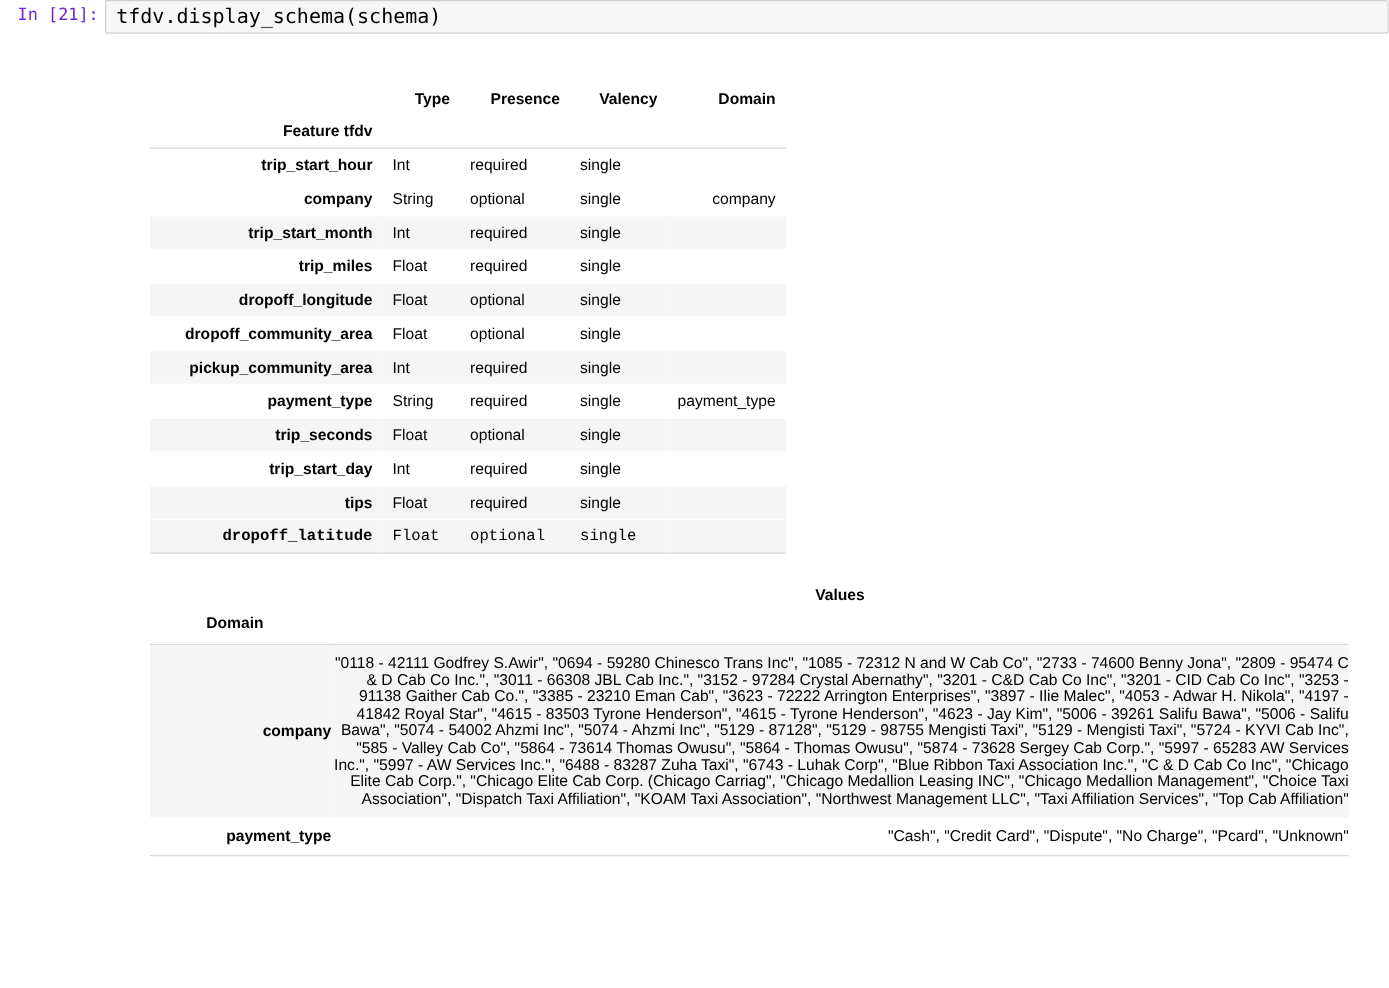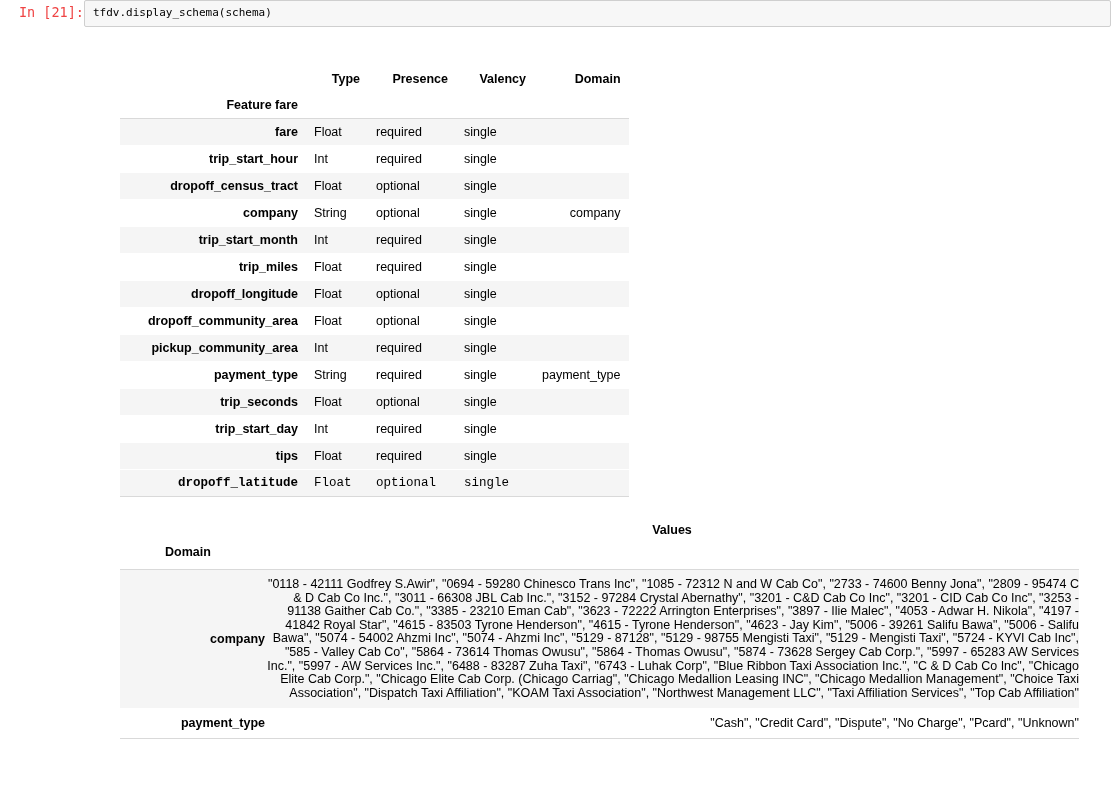--- a/index.html
+++ b/index.html
@@ -20,41 +20,41 @@
   
   .cell-row {
     display: flex;
     align-items: flex-start;
     padding: 0;
     margin: 0;
   }
   .prompt {
     width: 84px;
     min-width: 84px;
-    text-align: right;
+    text-align: left;
     padding-top: 4px;
     padding-left: 14px;
     box-sizing: border-box;
     font-family: "DejaVu Sans Mono", monospace;
     font-size: 13.5px;
-    color: #ef4444;
+    color: #6d28d9;
     white-space: nowrap;
   }
   .input-area {
     flex: 1;
     background: #f7f7f7;
     border: 1px solid #cfcfcf;
     border-radius: 2px;
     padding: 4px 8px 5px 8px;
     box-sizing: border-box;
     min-height: 24px;
   }
   .code {
     font-family: "DejaVu Sans Mono", monospace;
-    font-size: 11px;
+    font-size: 16px;
     color: #000000;
     white-space: pre;
     line-height: 16px;
   }
 
   
   .schema-wrap {
     margin-top: 39px;
     padding-left: 120px;
   }
@@ -169,46 +169,32 @@
   <table class="schema">
     <thead>
       <tr>
         <th></th>
         <th class="h-type">Type</th>
         <th class="h-presence">Presence</th>
         <th class="h-valency">Valency</th>
         <th class="h-domain">Domain</th>
       </tr>
       <tr class="th-feature-row">
-        <th>Feature fare</th>
+        <th>Feature tfdv</th>
         <th></th>
         <th></th>
         <th></th>
         <th></th>
       </tr>
     </thead>
     <tbody id="schema-body">
-        <tr class="odd">
-          <td class="col-name">fare</td>
-          <td class="col-type">Float</td>
-          <td class="col-presence">required</td>
-          <td class="col-valency">single</td>
-          <td class="col-domain"></td>
-        </tr>
         <tr class="even">
           <td class="col-name">trip_start_hour</td>
           <td class="col-type">Int</td>
           <td class="col-presence">required</td>
-          <td class="col-valency">single</td>
-          <td class="col-domain"></td>
-        </tr>
-        <tr class="odd">
-          <td class="col-name">dropoff_census_tract</td>
-          <td class="col-type">Float</td>
-          <td class="col-presence">optional</td>
           <td class="col-valency">single</td>
           <td class="col-domain"></td>
         </tr>
         <tr class="even">
           <td class="col-name">company</td>
           <td class="col-type">String</td>
           <td class="col-presence">optional</td>
           <td class="col-valency">single</td>
           <td class="col-domain">company</td>
         </tr>

